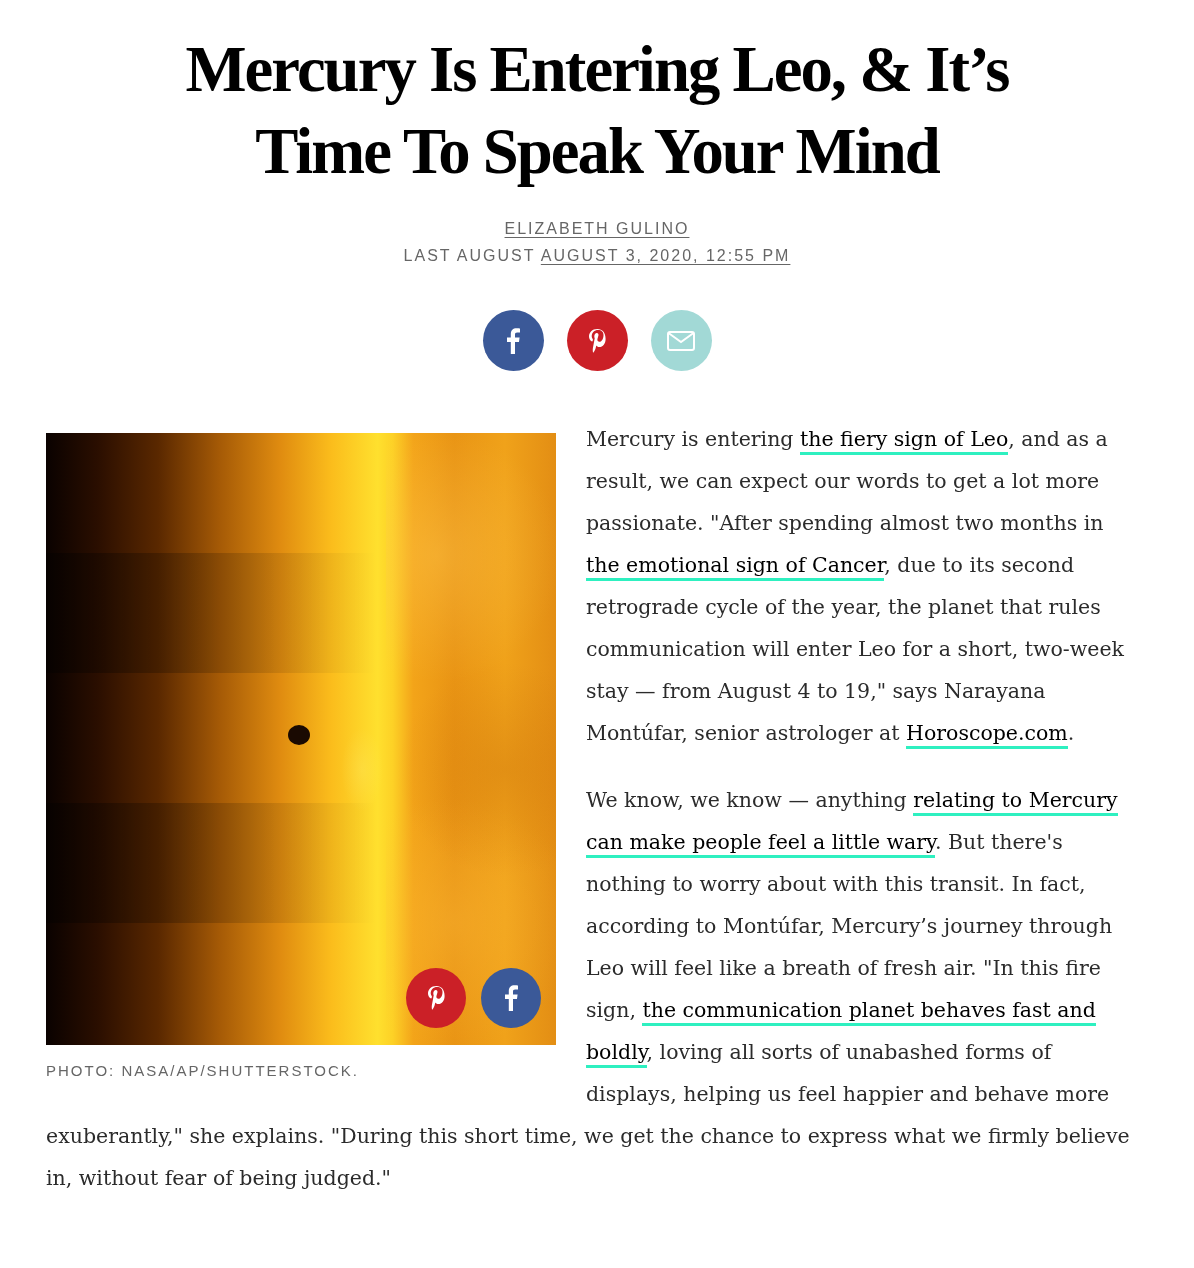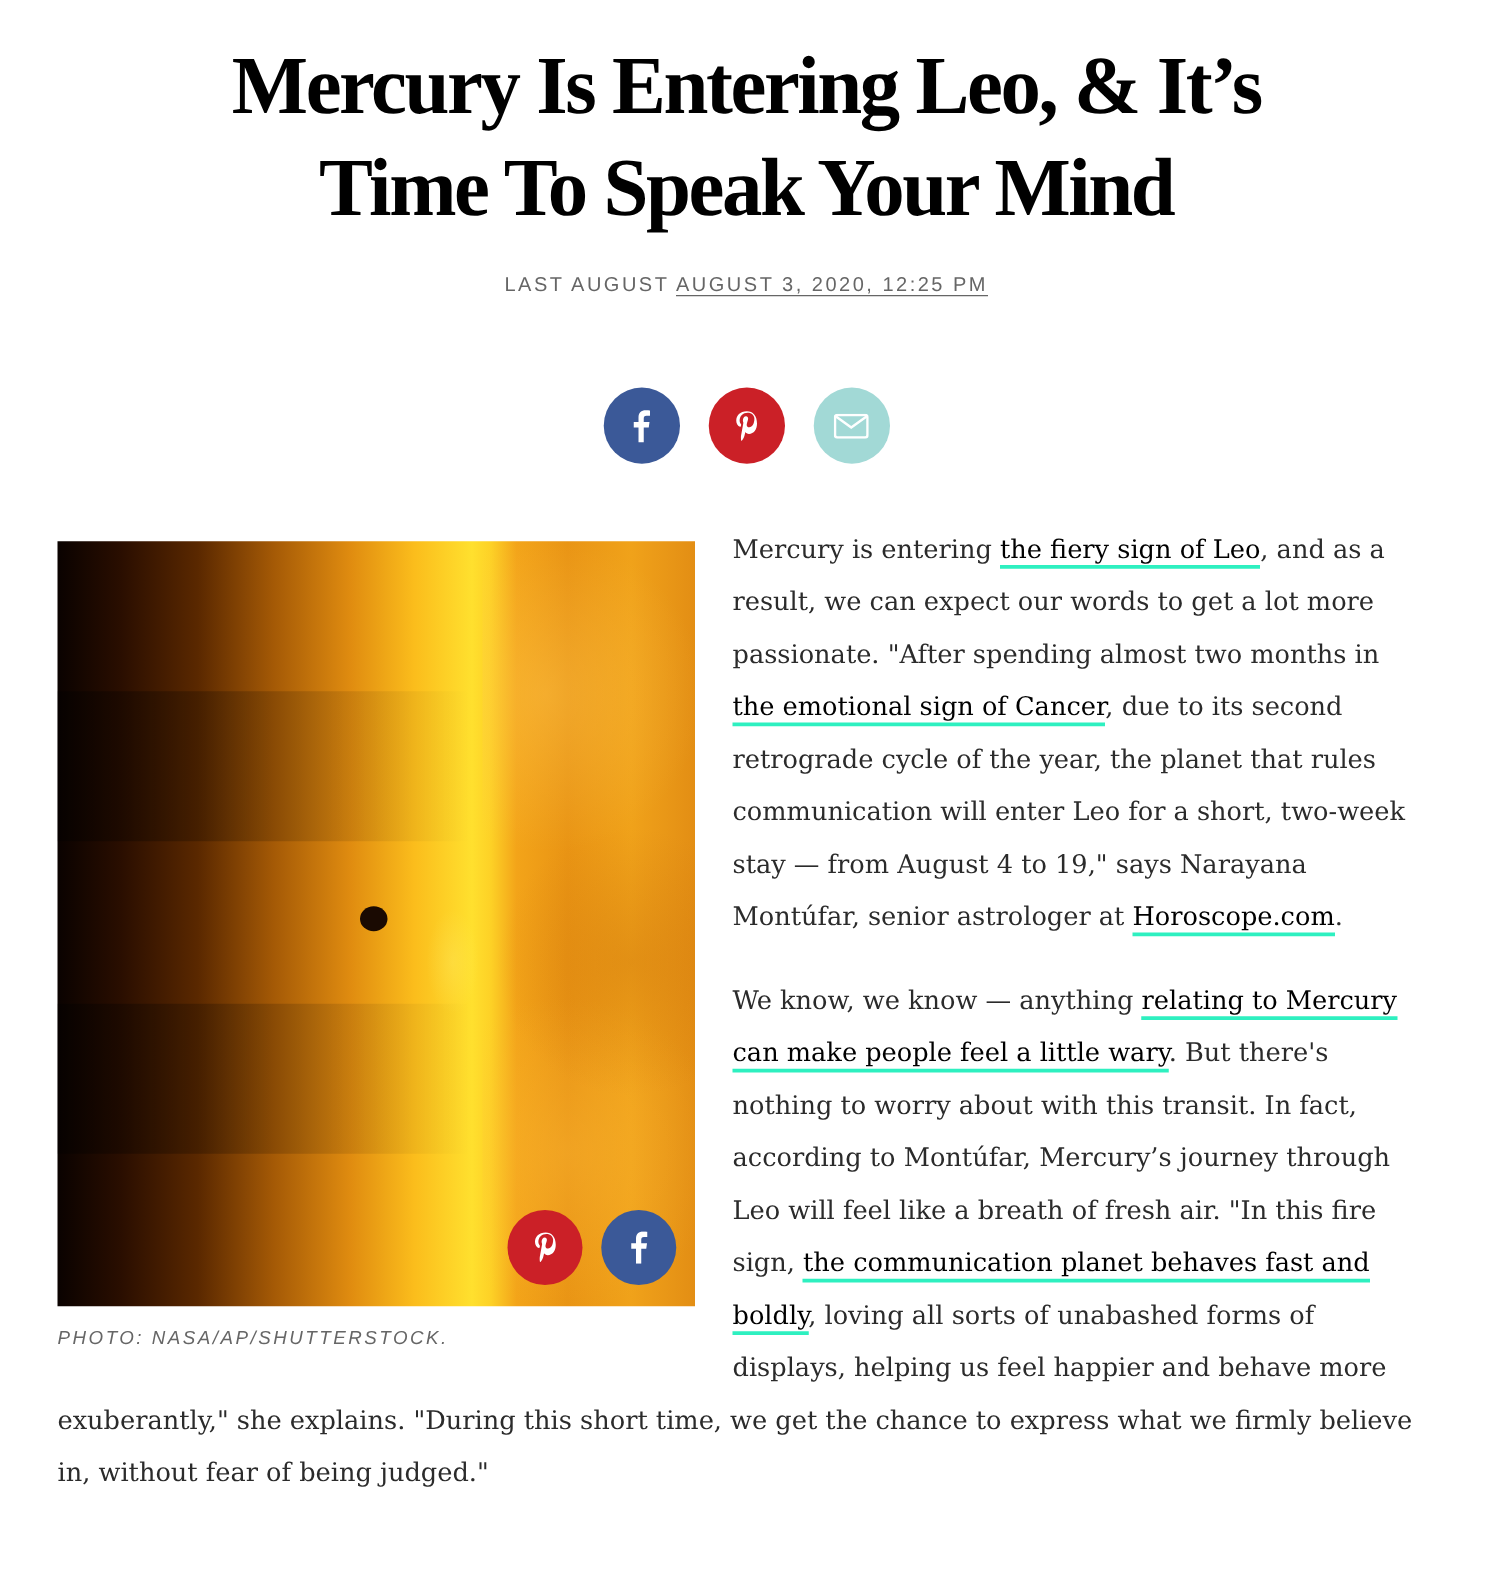--- a/index.html
+++ b/index.html
@@ -67,21 +67,21 @@
   .fig-share {
     position: absolute; top: 535px; width: 60px; height: 60px; border-radius: 50%;
     display: flex; align-items: center; justify-content: center; cursor: pointer;
   }
   .fig-share.pin { left: 360px; }
   .fig-share.fb { left: 435px; }
 
   .caption {
     position: absolute; left: 46px; top: 1062px;
     font-family: "Liberation Sans", sans-serif;
-    font-size: 15px; letter-spacing: 2px; color: #666; font-style: italic;
+    font-size: 15px; letter-spacing: 2px; color: #666;
   }
 
   .body-text {
     position: absolute; left: 46px; top: 418px; width: 1090px;
     font-family: "DejaVu Serif", serif;
     font-size: 20.5px; line-height: 42px; color: #2b2b2b;
   }
   .float-spacer {
     float: left; width: 540px; height: 680px;
   }
@@ -94,23 +94,24 @@
 </style>
 </head>
 <body>
 
 <h1 class="headline">
   <span>Mercury Is Entering Leo, &amp; It’s</span><br>
   <span>Time To Speak Your Mind</span>
 </h1>
 
 <div class="byline">
+  <div><a>ELIZABETH GULINO</a></div>
   <div>
     <span>LAST AUGUST</span>
-    <a>AUGUST 3, 2020, 12:25 PM</a>
+    <a>AUGUST 3, 2020, 12:55 PM</a>
   </div>
 </div>
 
 <div class="share-row">
   <div class="share-btn fb">
     <svg width="14" height="26" viewBox="0 0 14 26">
       <path d="M9 26V14h4l.6-4.5H9V6.7c0-1.3.4-2.2 2.2-2.2H14V.4C13.5.3 12.1.2 10.5.2 7.1.2 4.8 2.2 4.8 6v3.5H1V14h3.8v12z" fill="#fff"></path>
     </svg>
   </div>
   <div class="share-btn pin">

